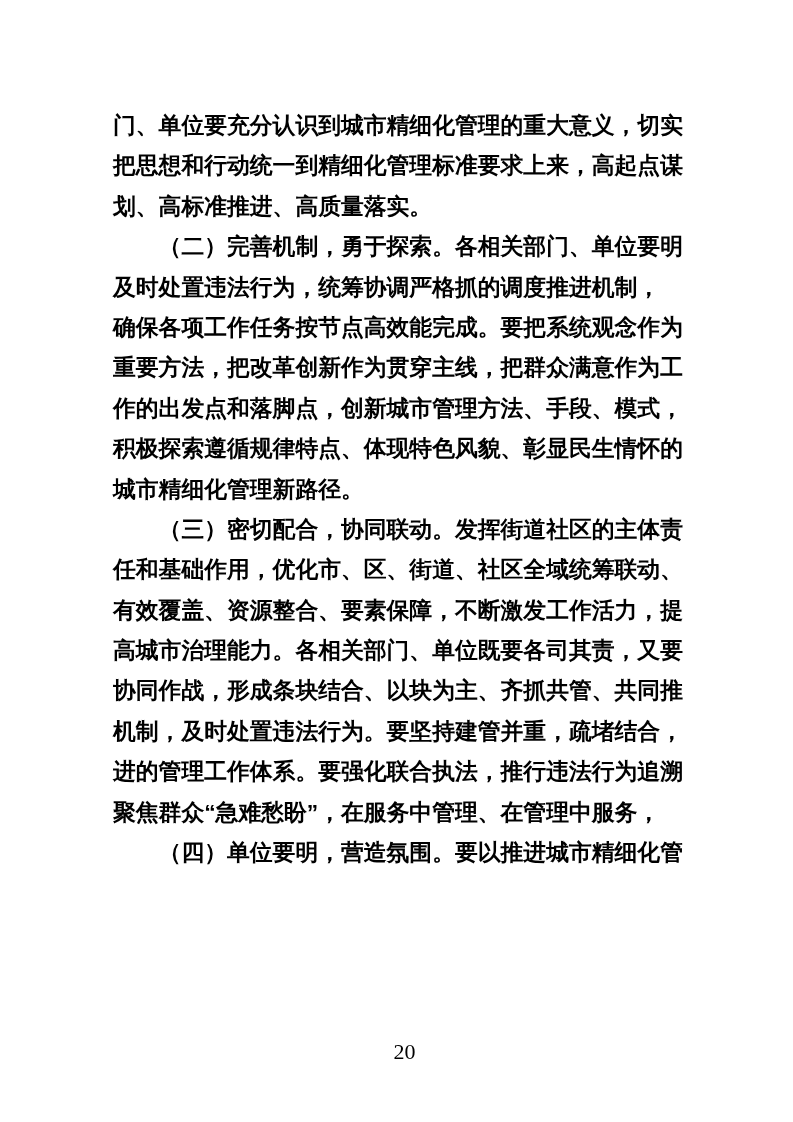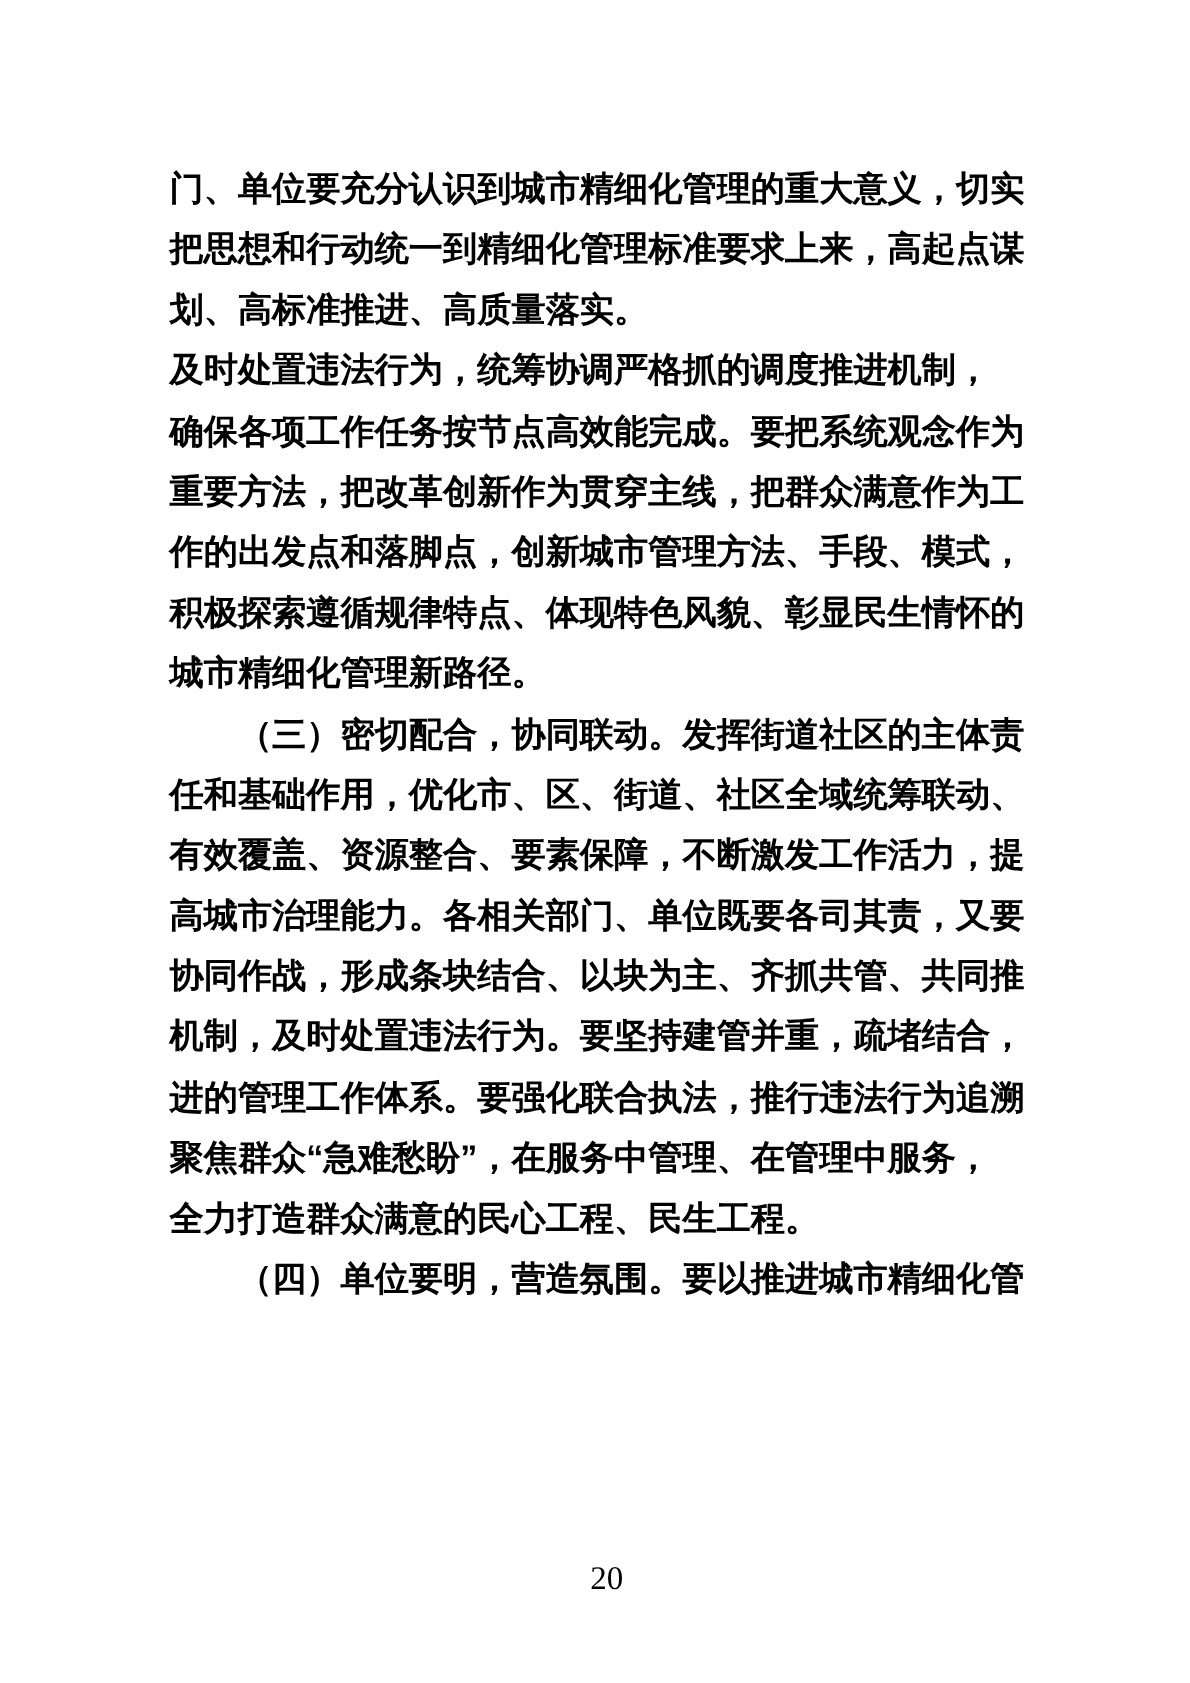--- a/index.html
+++ b/index.html
@@ -47,31 +47,31 @@
   }
 </style>
 </head>
 <body>
 
 <div class="page">
   <div class="body-text" id="body-text">
       <div class="line">门、单位要充分认识到城市精细化管理的重大意义，切实</div>
       <div class="line">把思想和行动统一到精细化管理标准要求上来，高起点谋</div>
       <div class="line">划、高标准推进、高质量落实。</div>
+      <div class="line indent">（二）完善机制，勇于探索。各相关部门、单位要明</div>
       <div class="line">及时处置违法行为，统筹协调严格抓的调度推进机制，</div>
       <div class="line">确保各项工作任务按节点高效能完成。要把系统观念作为</div>
       <div class="line">重要方法，把改革创新作为贯穿主线，把群众满意作为工</div>
       <div class="line">作的出发点和落脚点，创新城市管理方法、手段、模式，</div>
       <div class="line">积极探索遵循规律特点、体现特色风貌、彰显民生情怀的</div>
       <div class="line">城市精细化管理新路径。</div>
       <div class="line indent">（三）密切配合，协同联动。发挥街道社区的主体责</div>
       <div class="line">任和基础作用，优化市、区、街道、社区全域统筹联动、</div>
       <div class="line">有效覆盖、资源整合、要素保障，不断激发工作活力，提</div>
       <div class="line">高城市治理能力。各相关部门、单位既要各司其责，又要</div>
       <div class="line">协同作战，形成条块结合、以块为主、齐抓共管、共同推</div>
       <div class="line">机制，及时处置违法行为。要坚持建管并重，疏堵结合，</div>
       <div class="line">进的管理工作体系。要强化联合执法，推行违法行为追溯</div>
       <div class="line">聚焦群众“急难愁盼”，在服务中管理、在管理中服务，</div>
-      <div class="line">全力打造群众满意的民心工程、民生工程。</div>
       <div class="line indent">（四）单位要明，营造氛围。要以推进城市精细化管</div>
     </div>
   <div class="page-number">20</div>
 </div>
 
 </body></html>

